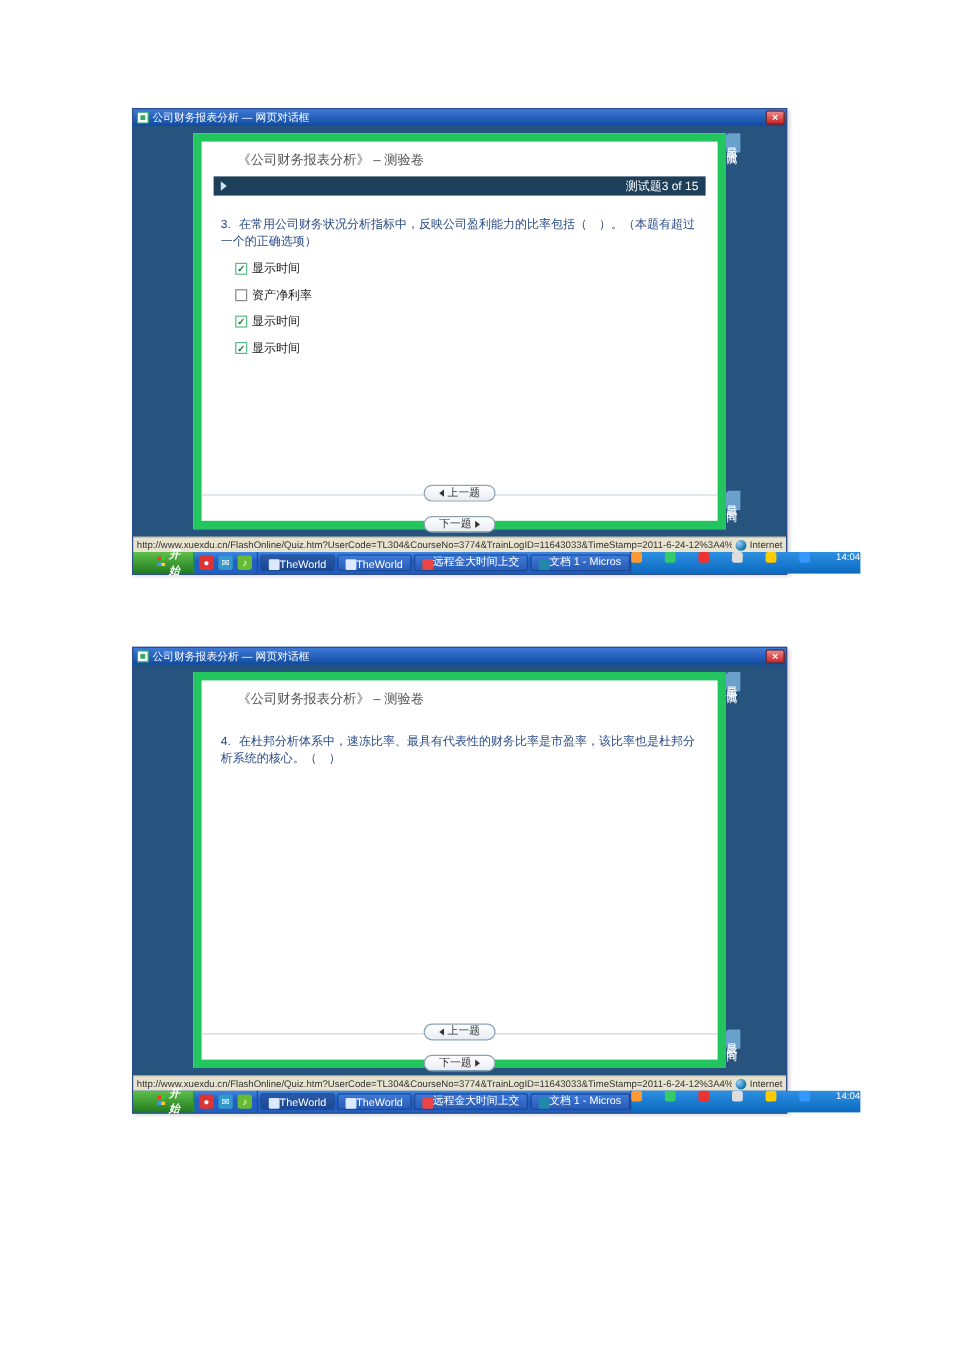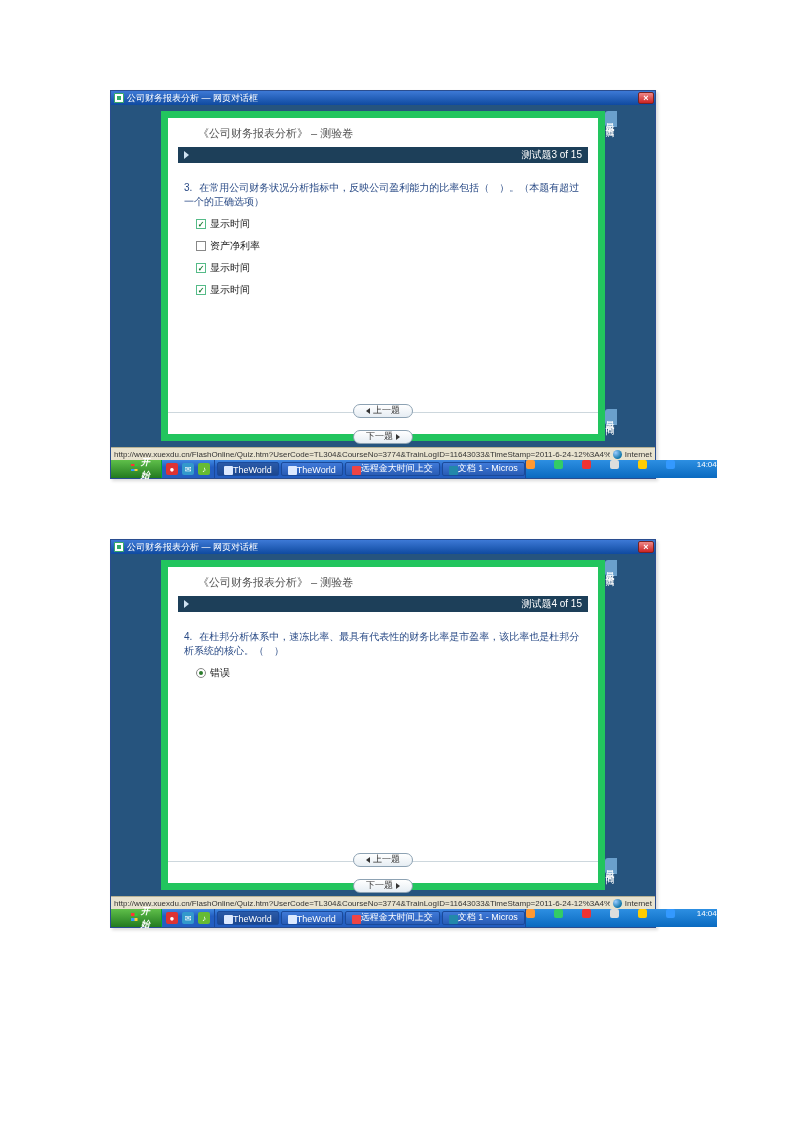--- a/index.html
+++ b/index.html
@@ -365,37 +365,27 @@
       <span class="title-text">公司财务报表分析 — 网页对话框</span>
       <span class="close">×</span>
     </div>
 
     <div class="stage">
       <span class="side-tab top">显示附属</span>
       <span class="side-tab bottom">显示时间</span>
 
       <div class="card">
         <div class="card-head">《公司财务报表分析》 – 测验卷</div>
-        <div class="q-bar">
-          <span class="chev"></span>
-          <span>测试题4 of 15</span>
-        </div>
 
         <div class="q-body">
           <div class="q-text">
             <span class="num">4.</span>
             <span>在杜邦分析体系中，速冻比率、最具有代表性的财务比率是市盈率，该比率也是杜邦分析系统的核心。（　）</span>
           </div>
           <div class="opts">
-            <div class="opt-row">
-              <span class="rb">
-                  <span class="dot"></span>
-                </span>
-              <span class="lbl">错误</span>
-            </div>
           </div>
         </div>
 
         <div class="nav-row">
           <span class="nav-btn">
             <span class="tri-l"></span>
             <span>上一题</span>
           </span>
           <span class="nav-btn">
             <span>下一题</span>

